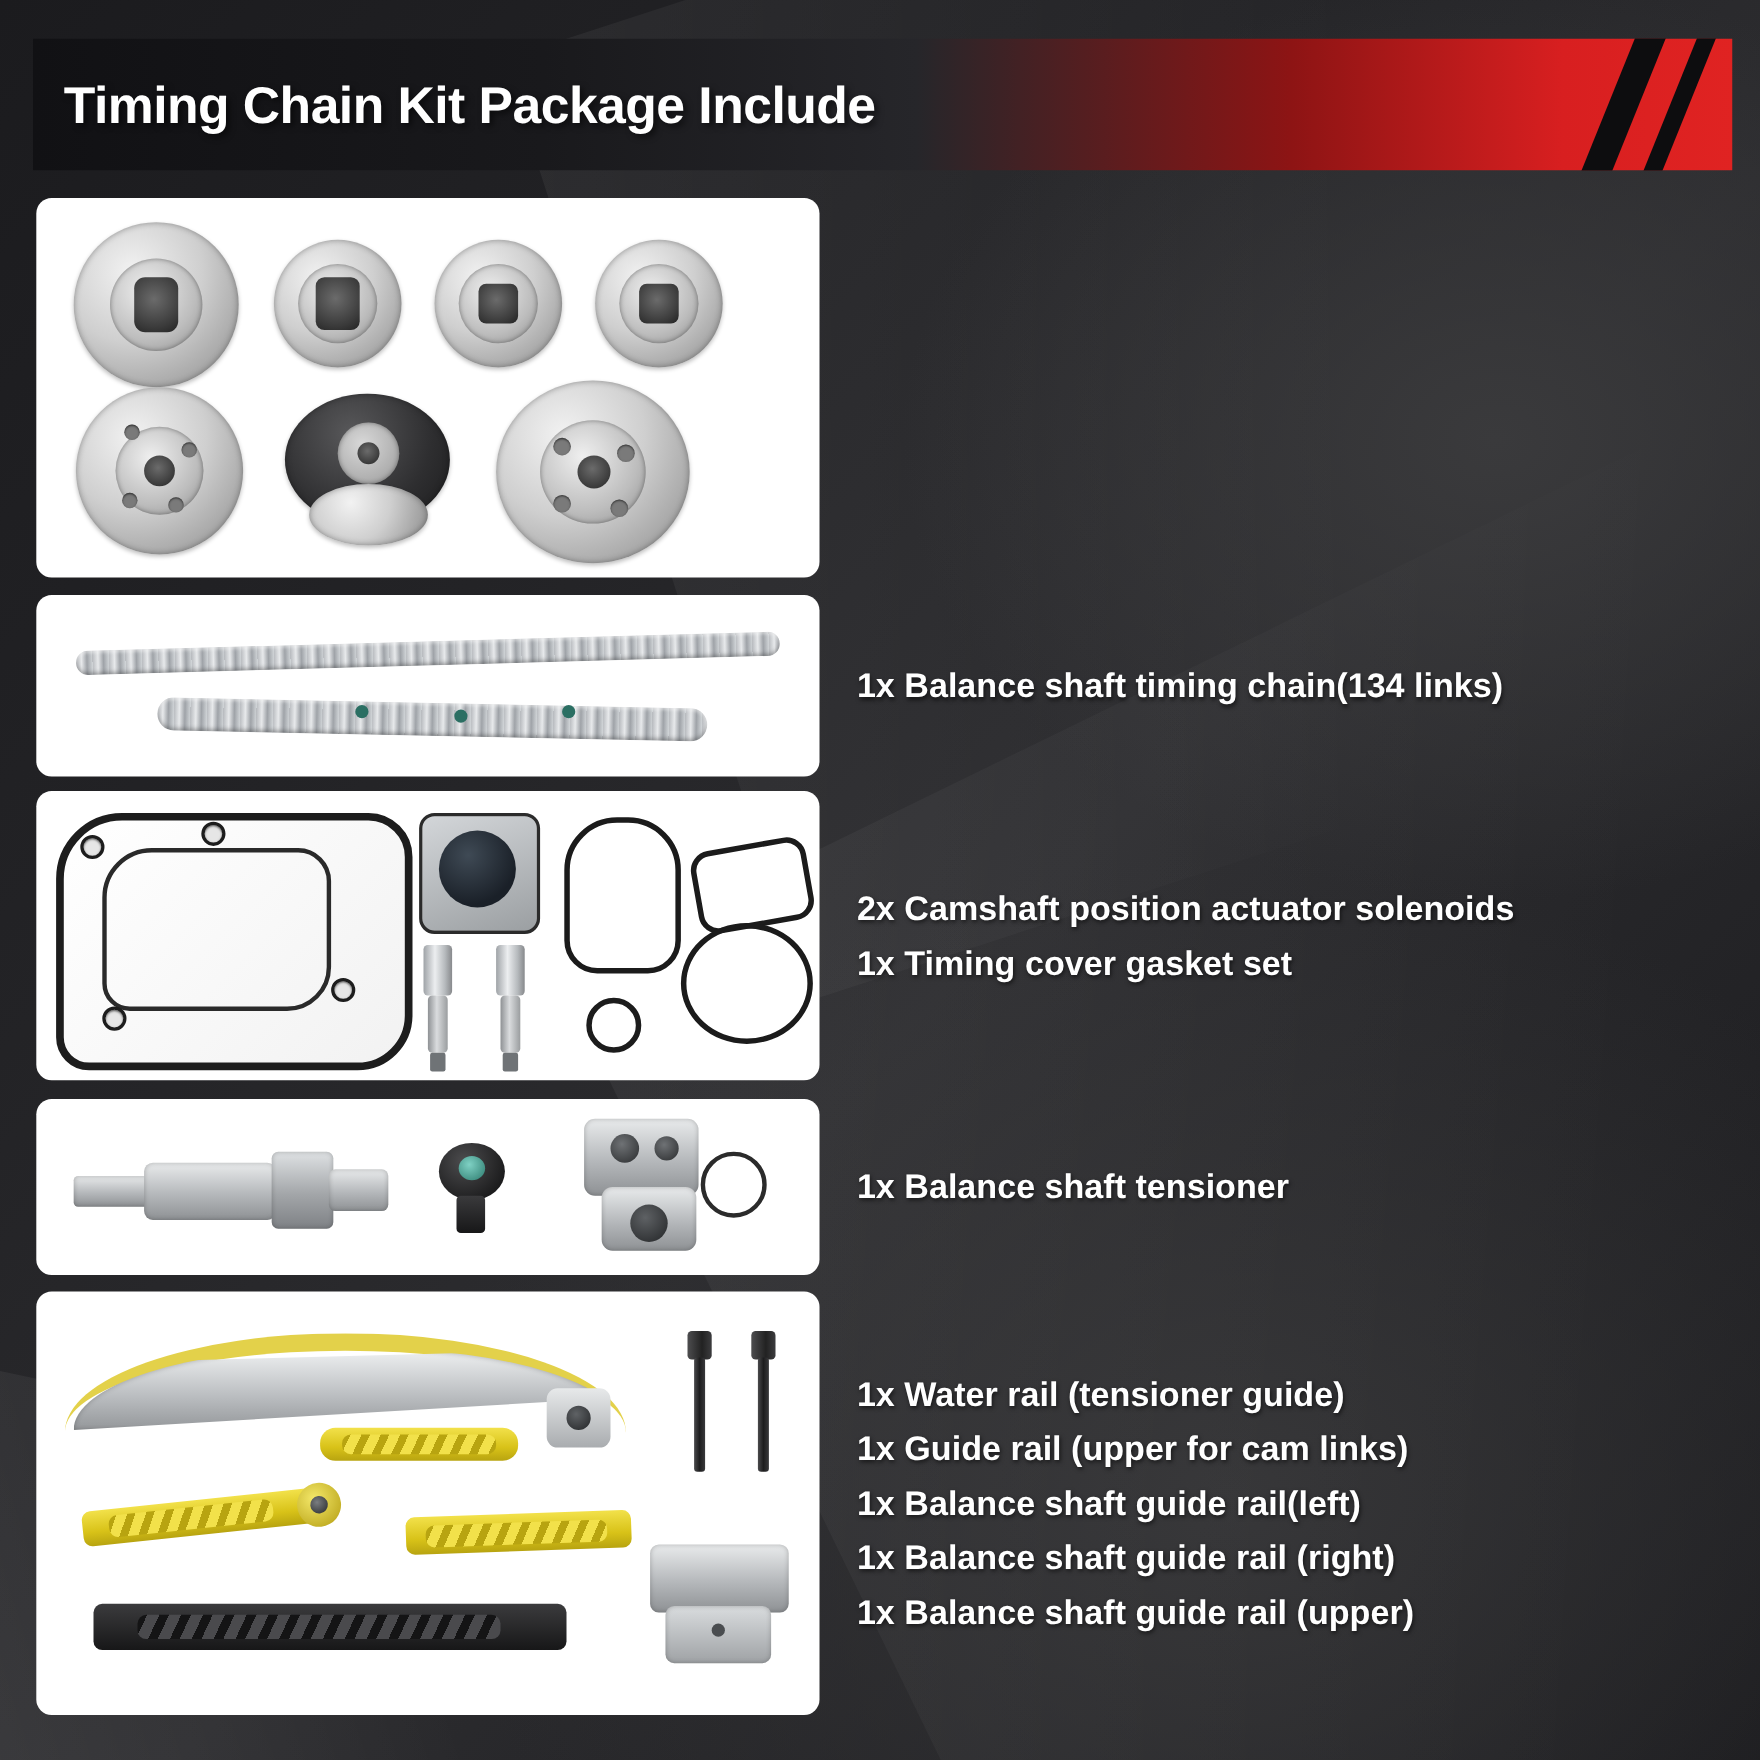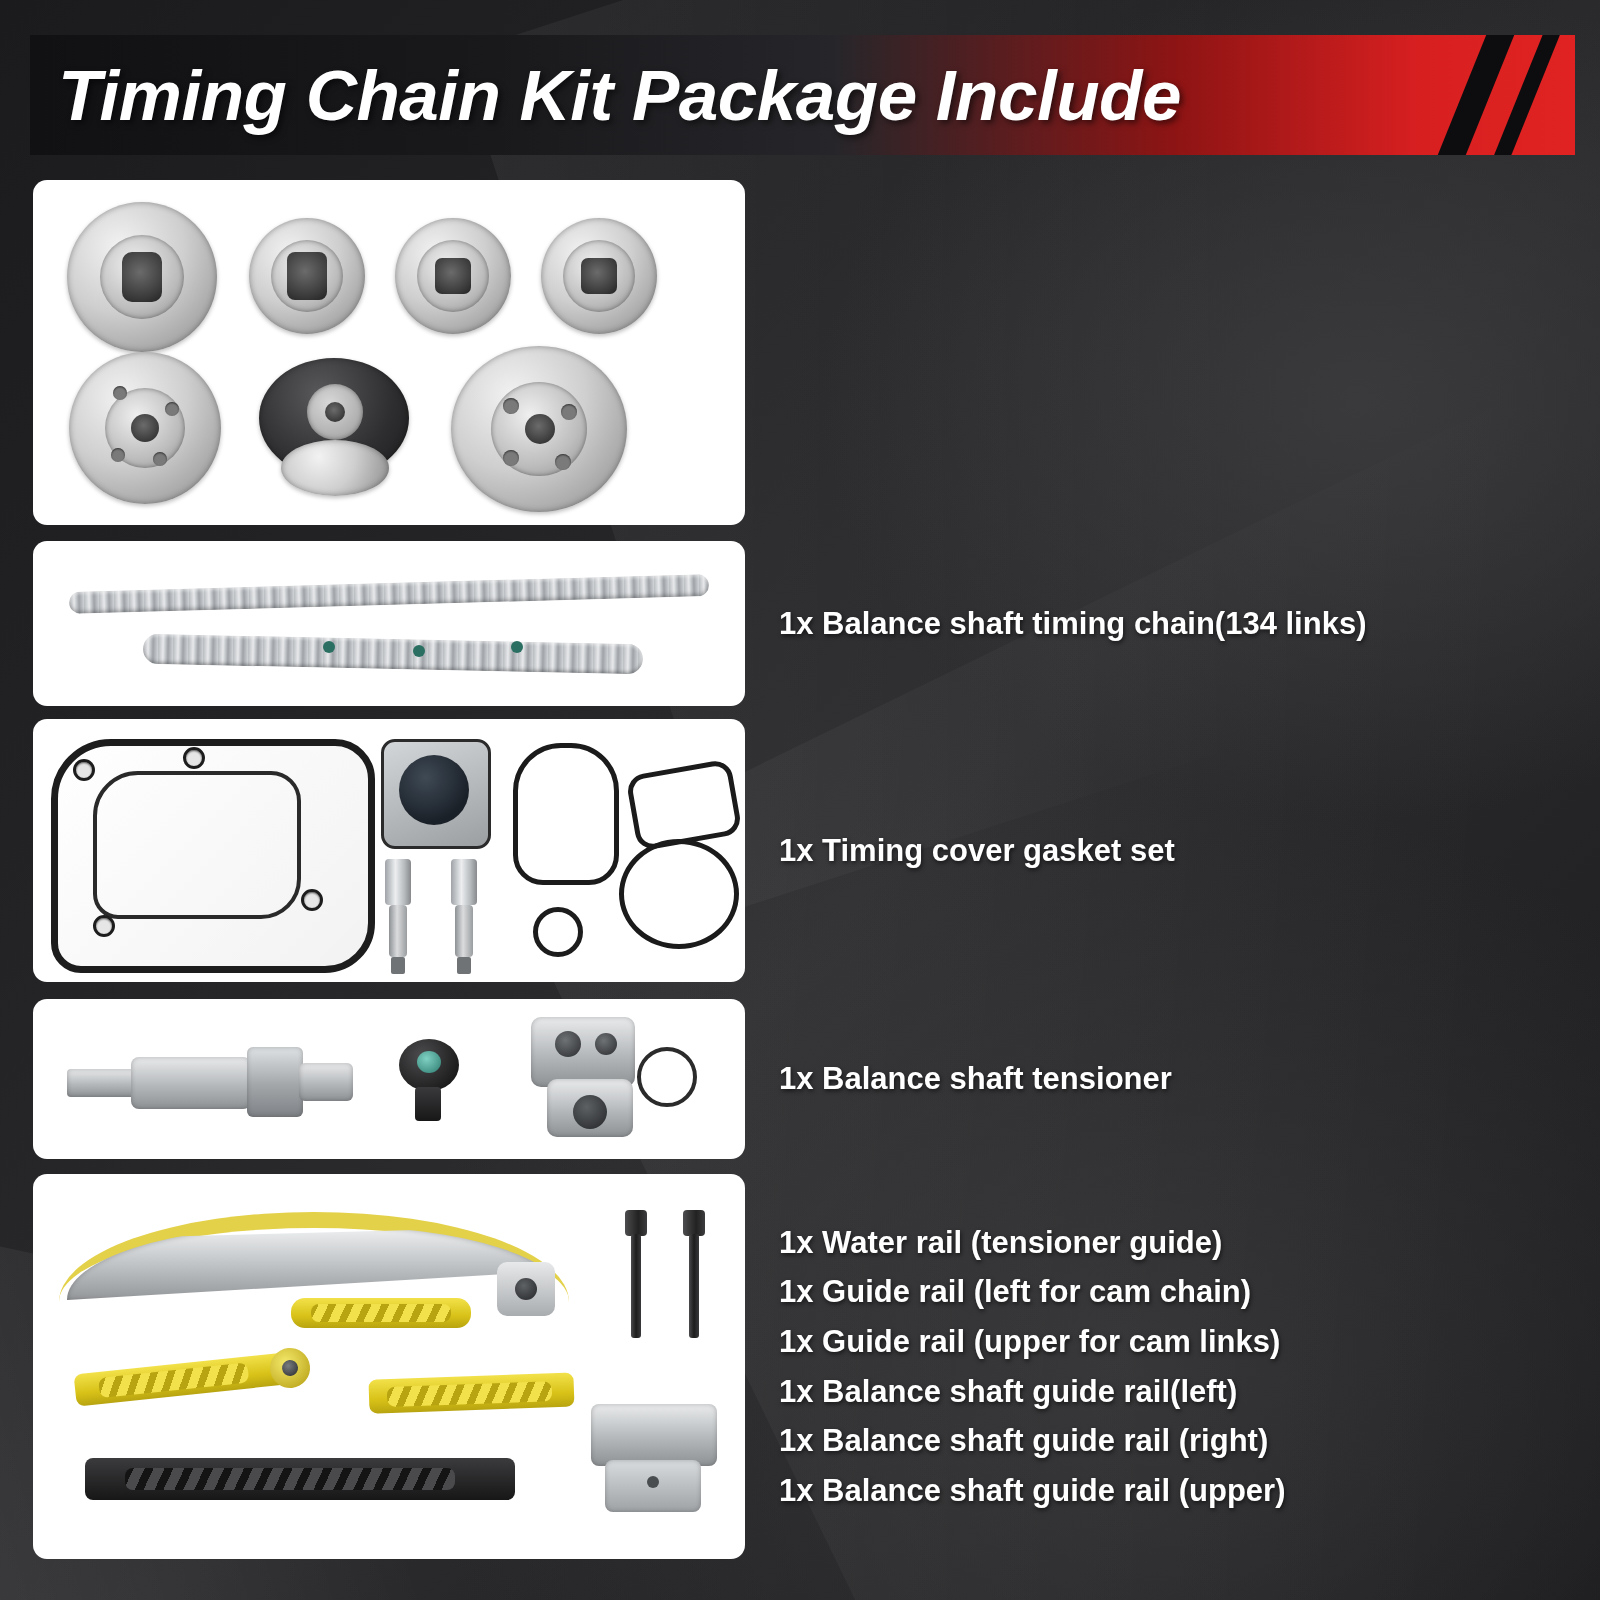--- a/index.html
+++ b/index.html
@@ -66,23 +66,22 @@
     transform: rotate(22deg);
     top: -45px;
   }
   .s1 { right: 86px; }
   .s2 { right: 40px; width: 16px; }
   .header-title {
     position: absolute;
     left: 28px; top: 50%;
     transform: translateY(-50%);
     color: #ffffff;
-    font-size: 71px;
+    font-size: 47px;
     font-weight: bold;
-    font-style: italic;
     letter-spacing: -0.5px;
     white-space: nowrap;
     text-shadow: 3px 3px 6px rgba(0,0,0,0.55);
   }
 
   
   .row {
     position: absolute;
     display: flex;
     align-items: center;
@@ -338,20 +337,21 @@
         <div class="solenoid-body" style="left:4px; top:46px; width:18px; height:52px; background:linear-gradient(90deg,#8e9194,#dadcde 45%,#9a9d9f);"></div>
         <div class="part" style="left:6px; top:98px; width:14px; height:17px; background:#6f7376; border-radius:2px;"></div>
       </div>
 
       <div class="gasket-outline" style="left:480px; top:24px; width:96px; height:132px; border-radius:48px 48px 30px 30px;"></div>
       <div class="gasket-outline" style="left:598px; top:48px; width:96px; height:66px; border-radius:18px; transform:rotate(-10deg);"></div>
       <div class="gasket-outline" style="left:586px; top:120px; width:110px; height:100px; border-radius:50%;"></div>
       <div class="oring" style="left:500px; top:188px; width:40px; height:40px;"></div>
     </div>
     <div class="spec-list">
+      <div class="spec-line">2x Camshaft position actuator solenoids</div>
       <div class="spec-line">1x Timing cover gasket set</div>
     </div>
   </div>
 
   <div class="row" id="row-tensioners">
     <div class="photo-card">
 
       <div class="part" style="left:34px; top:42px; width:290px; height:78px;">
         <div class="metal-plate" style="left:0; top:28px; width:70px; height:28px; border-radius:4px;"></div>
         <div class="metal-plate" style="left:64px; top:16px; width:120px; height:52px; border-radius:8px;"></div>
@@ -428,21 +428,20 @@
         <div class="bolt-head" style="left:0; top:0; width:22px; height:26px;"></div>
         <div class="bolt" style="left:6px; top:24px; width:10px; height:104px;"></div>
       </div>
       <div class="part" style="left:650px; top:36px; width:22px; height:128px;">
         <div class="bolt-head" style="left:0; top:0; width:22px; height:26px;"></div>
         <div class="bolt" style="left:6px; top:24px; width:10px; height:104px;"></div>
       </div>
     </div>
     <div class="spec-list">
       <div class="spec-line">1x Water rail (tensioner guide)</div>
-      <div class="spec-line">1x Guide rail (left for cam chain)</div>
       <div class="spec-line">1x Guide rail (upper for cam links)</div>
       <div class="spec-line">1x Balance shaft guide rail(left)</div>
       <div class="spec-line">1x Balance shaft guide rail (right)</div>
       <div class="spec-line">1x Balance shaft guide rail (upper)</div>
     </div>
   </div>
 
 </div>
 
 </body></html>

